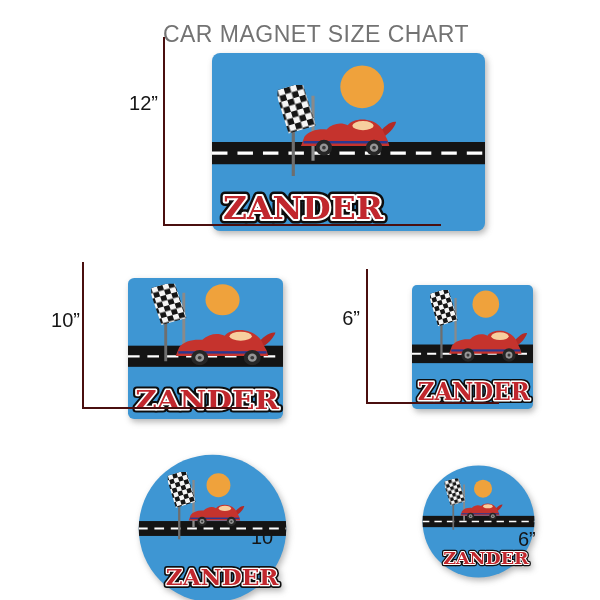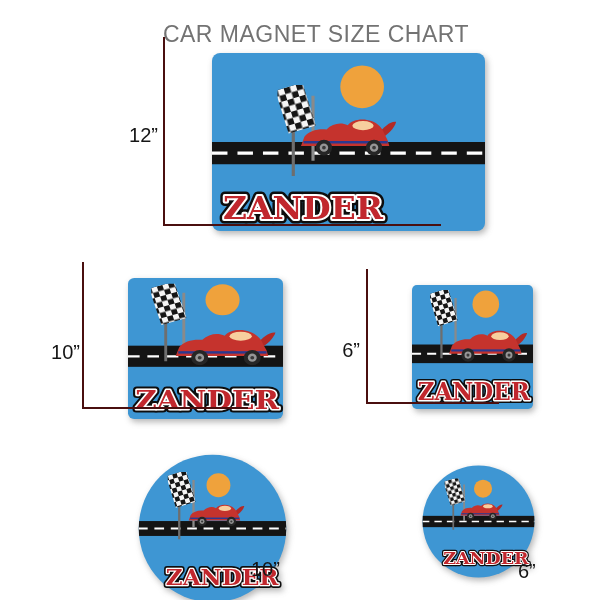--- a/index.html
+++ b/index.html
@@ -14,21 +14,21 @@
   .m-sq6    {left:372px;top:269px;width:121px;height:124px;}
   .m-c10    {left:98px; top:438px;width:149px;height:149px;}
   .m-c6     {left:382px;top:449px;width:113px;height:113px;}
   .dim-line{position:absolute;background:#4a0f0f;}
   .dl-rect-v{left:163px;top:37px; width:2px;height:189px;}
   .dl-rect-h{left:163px;top:224px;width:278px;height:2px;}
   .dl-sq10-v{left:82px; top:262px;width:2px;height:147px;}
   .dl-sq10-h{left:82px; top:407px;width:166px;height:2px;}
   .dl-sq6-v {left:366px;top:269px;width:2px;height:135px;}
   .dl-sq6-h {left:366px;top:402px;width:133px;height:2px;}
-  .dim-label{position:absolute;font-size:20px;color:#151515;white-space:nowrap;margin-top:32px;}
+  .dim-label{position:absolute;font-size:20px;color:#151515;white-space:nowrap;}
   .lab-12 {left:108px;top:92px; width:50px;text-align:right;}
   .lab-18 {left:262px;top:227px;width:80px;text-align:center;}
   .lab-s10{left:30px; top:309px;width:50px;text-align:right;}
   .lab-s6 {left:320px;top:307px;width:40px;text-align:right;}
   .lab-c10{left:251px;top:526px;}
   .lab-c6 {left:518px;top:528px;}
   .defs-holder{position:absolute;width:0;height:0;overflow:hidden;}
 </style>
 </head>
 <body>

